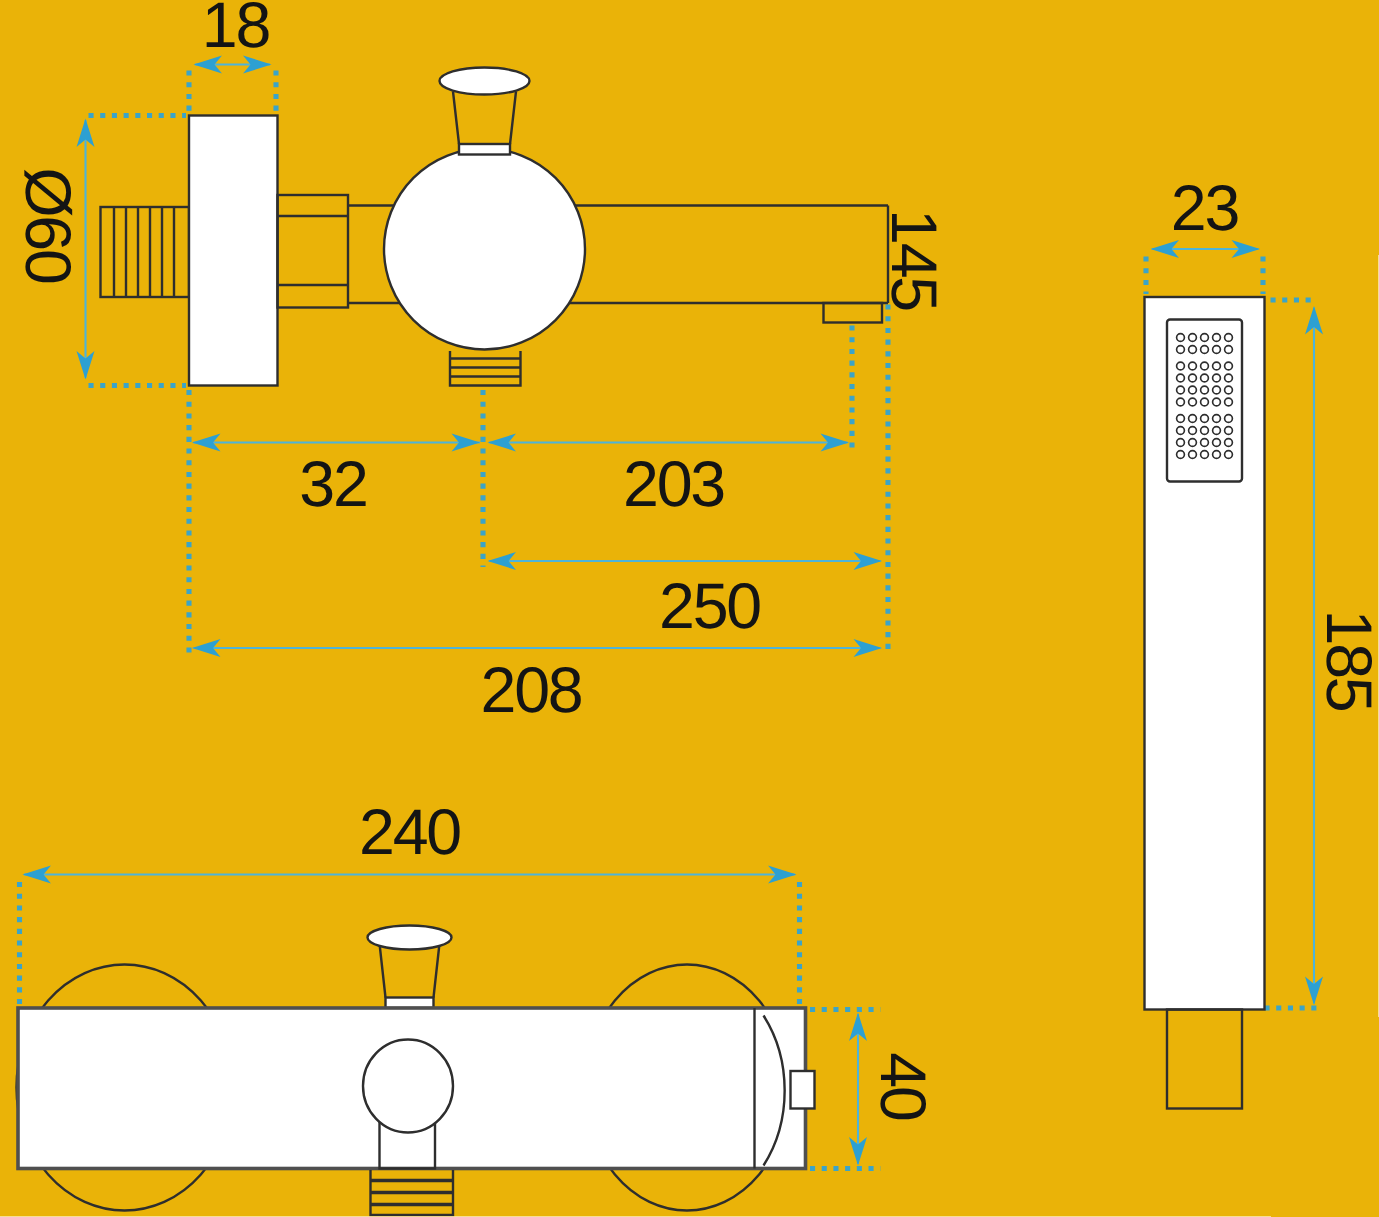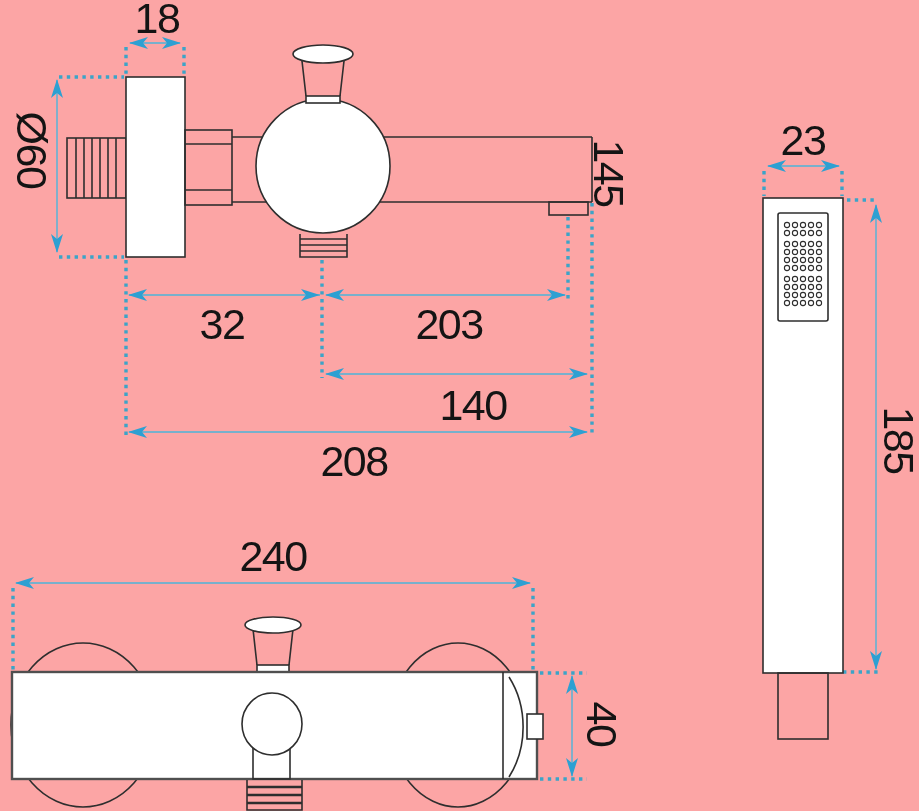--- a/index.html
+++ b/index.html
@@ -1,16 +1,16 @@
 <!DOCTYPE html>
 <html><head>
 <meta charset="utf-8">
 <style>
   html,body{margin:0;padding:0;background:#fff;}
-  #stage{position:relative;width:919px;height:811px;background:#fca5a5;overflow:hidden;
+  #stage{position:relative;width:919px;height:811px;background:#eab308;overflow:hidden;
          font-family:"Liberation Sans",sans-serif;}
   #stage svg{position:absolute;left:0;top:0;}
   .dim-label{position:absolute;font-family:"Liberation Sans",sans-serif;
              font-size:43px;font-weight:400;color:#141414;letter-spacing:-1.5px;
              white-space:nowrap;transform:translate(-50%,-50%);line-height:1;}
   .dim-label.rot{transform:translate(-50%,-50%) rotate(90deg);}
 </style>
 </head>
 <body>
 
@@ -223,21 +223,21 @@
   <div class="dim-label" style="left:157px;top:18px">18</div>
 
   <div class="dim-label rot" style="left:31px;top:150px">Ø60</div>
 
   <div class="dim-label rot" style="left:608px;top:173px">145</div>
 
   <div class="dim-label" style="left:222px;top:324px">32</div>
 
   <div class="dim-label" style="left:449px;top:324px">203</div>
 
-  <div class="dim-label" style="left:473px;top:405px">140</div>
+  <div class="dim-label" style="left:473px;top:405px">250</div>
 
   <div class="dim-label" style="left:354px;top:461px">208</div>
 
   <div class="dim-label" style="left:273px;top:556px">240</div>
 
   <div class="dim-label rot" style="left:601px;top:724px">40</div>
 
   <div class="dim-label" style="left:803px;top:140px">23</div>
 
   <div class="dim-label rot" style="left:898px;top:440px">185</div>

